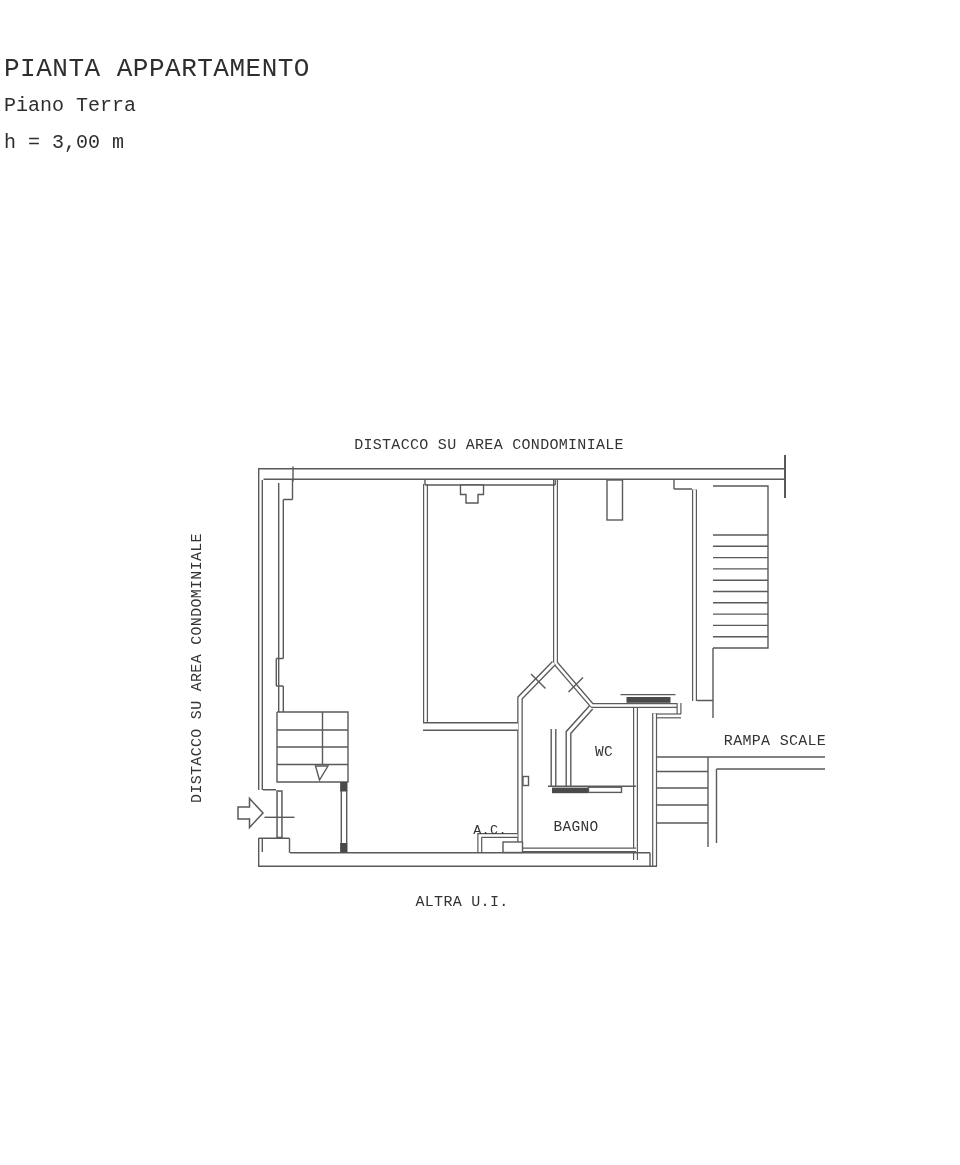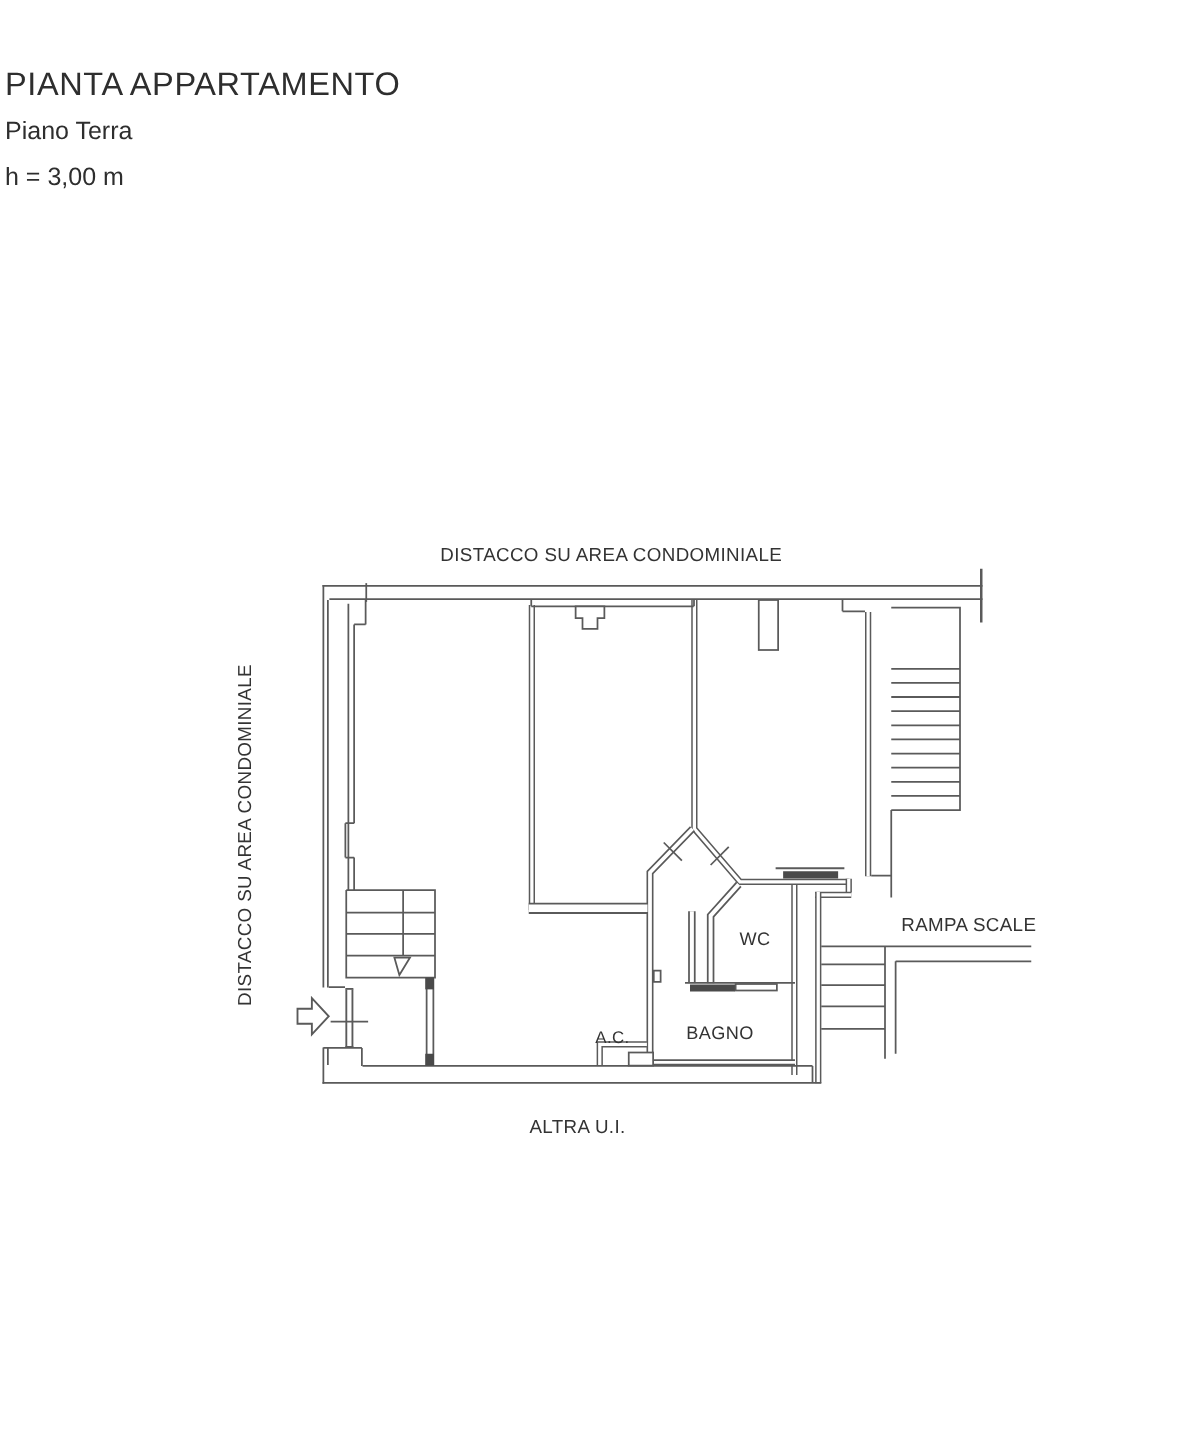--- a/index.html
+++ b/index.html
@@ -1,17 +1,17 @@
 <!DOCTYPE html>
 <html><head>
 <meta charset="utf-8">
 <style>
   html,body{margin:0;padding:0;background:#ffffff;}
   .canvas{position:relative;width:960px;height:1165px;background:#ffffff;overflow:hidden;
-          font-family:Liberation Sans, sans-serif;}
+          font-family:Liberation Mono, monospace;}
   svg{display:block;}
   
   .wo{stroke:#5a5a5a;fill:none;stroke-linecap:butt;stroke-linejoin:miter;}
   .wi{stroke:#ffffff;fill:none;stroke-linecap:butt;stroke-linejoin:miter;}
   .tl{stroke:#5a5a5a;stroke-width:1.4;fill:none;stroke-linecap:butt;}
   .tl2{stroke:#5a5a5a;stroke-width:2;fill:none;}
   .whitefill{fill:#ffffff;stroke:#5a5a5a;stroke-width:1.4;}
   .darkfill{fill:#4a4a4a;stroke:none;}
   .lbl{fill:#333333;font-size:15px;letter-spacing:.3px;}
   .lbl-room{fill:#333333;font-size:14.5px;letter-spacing:.3px;}

